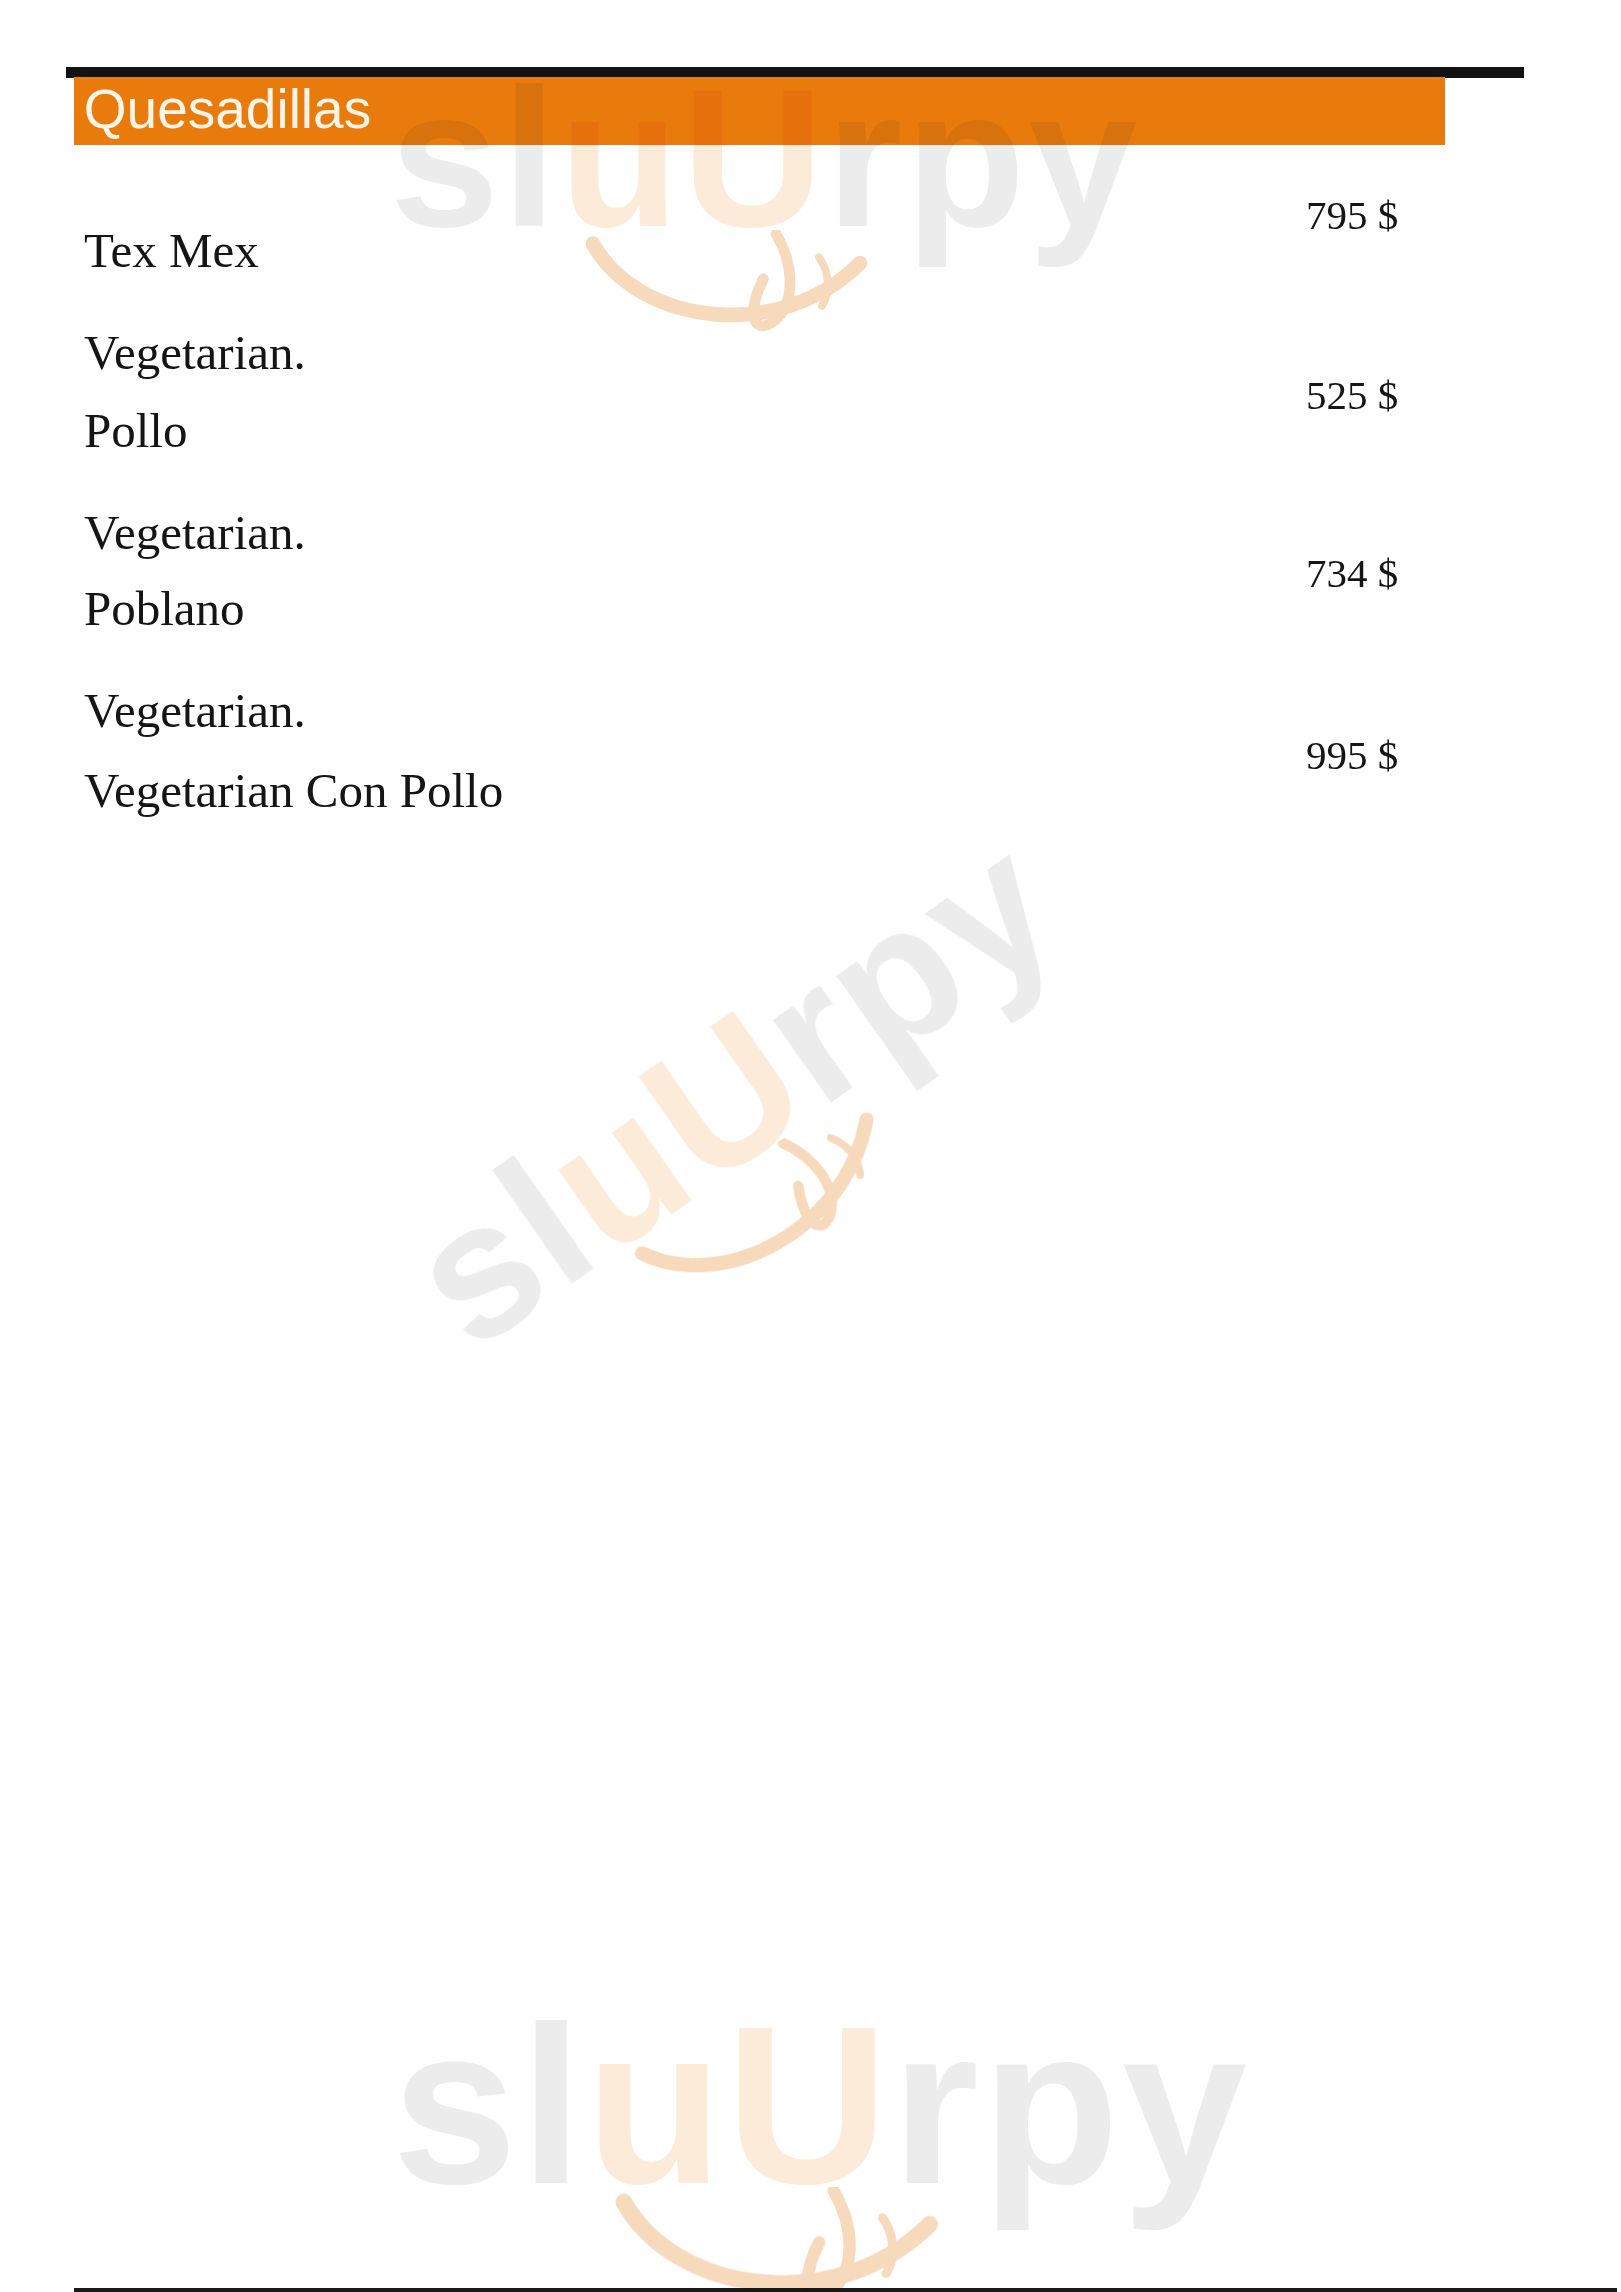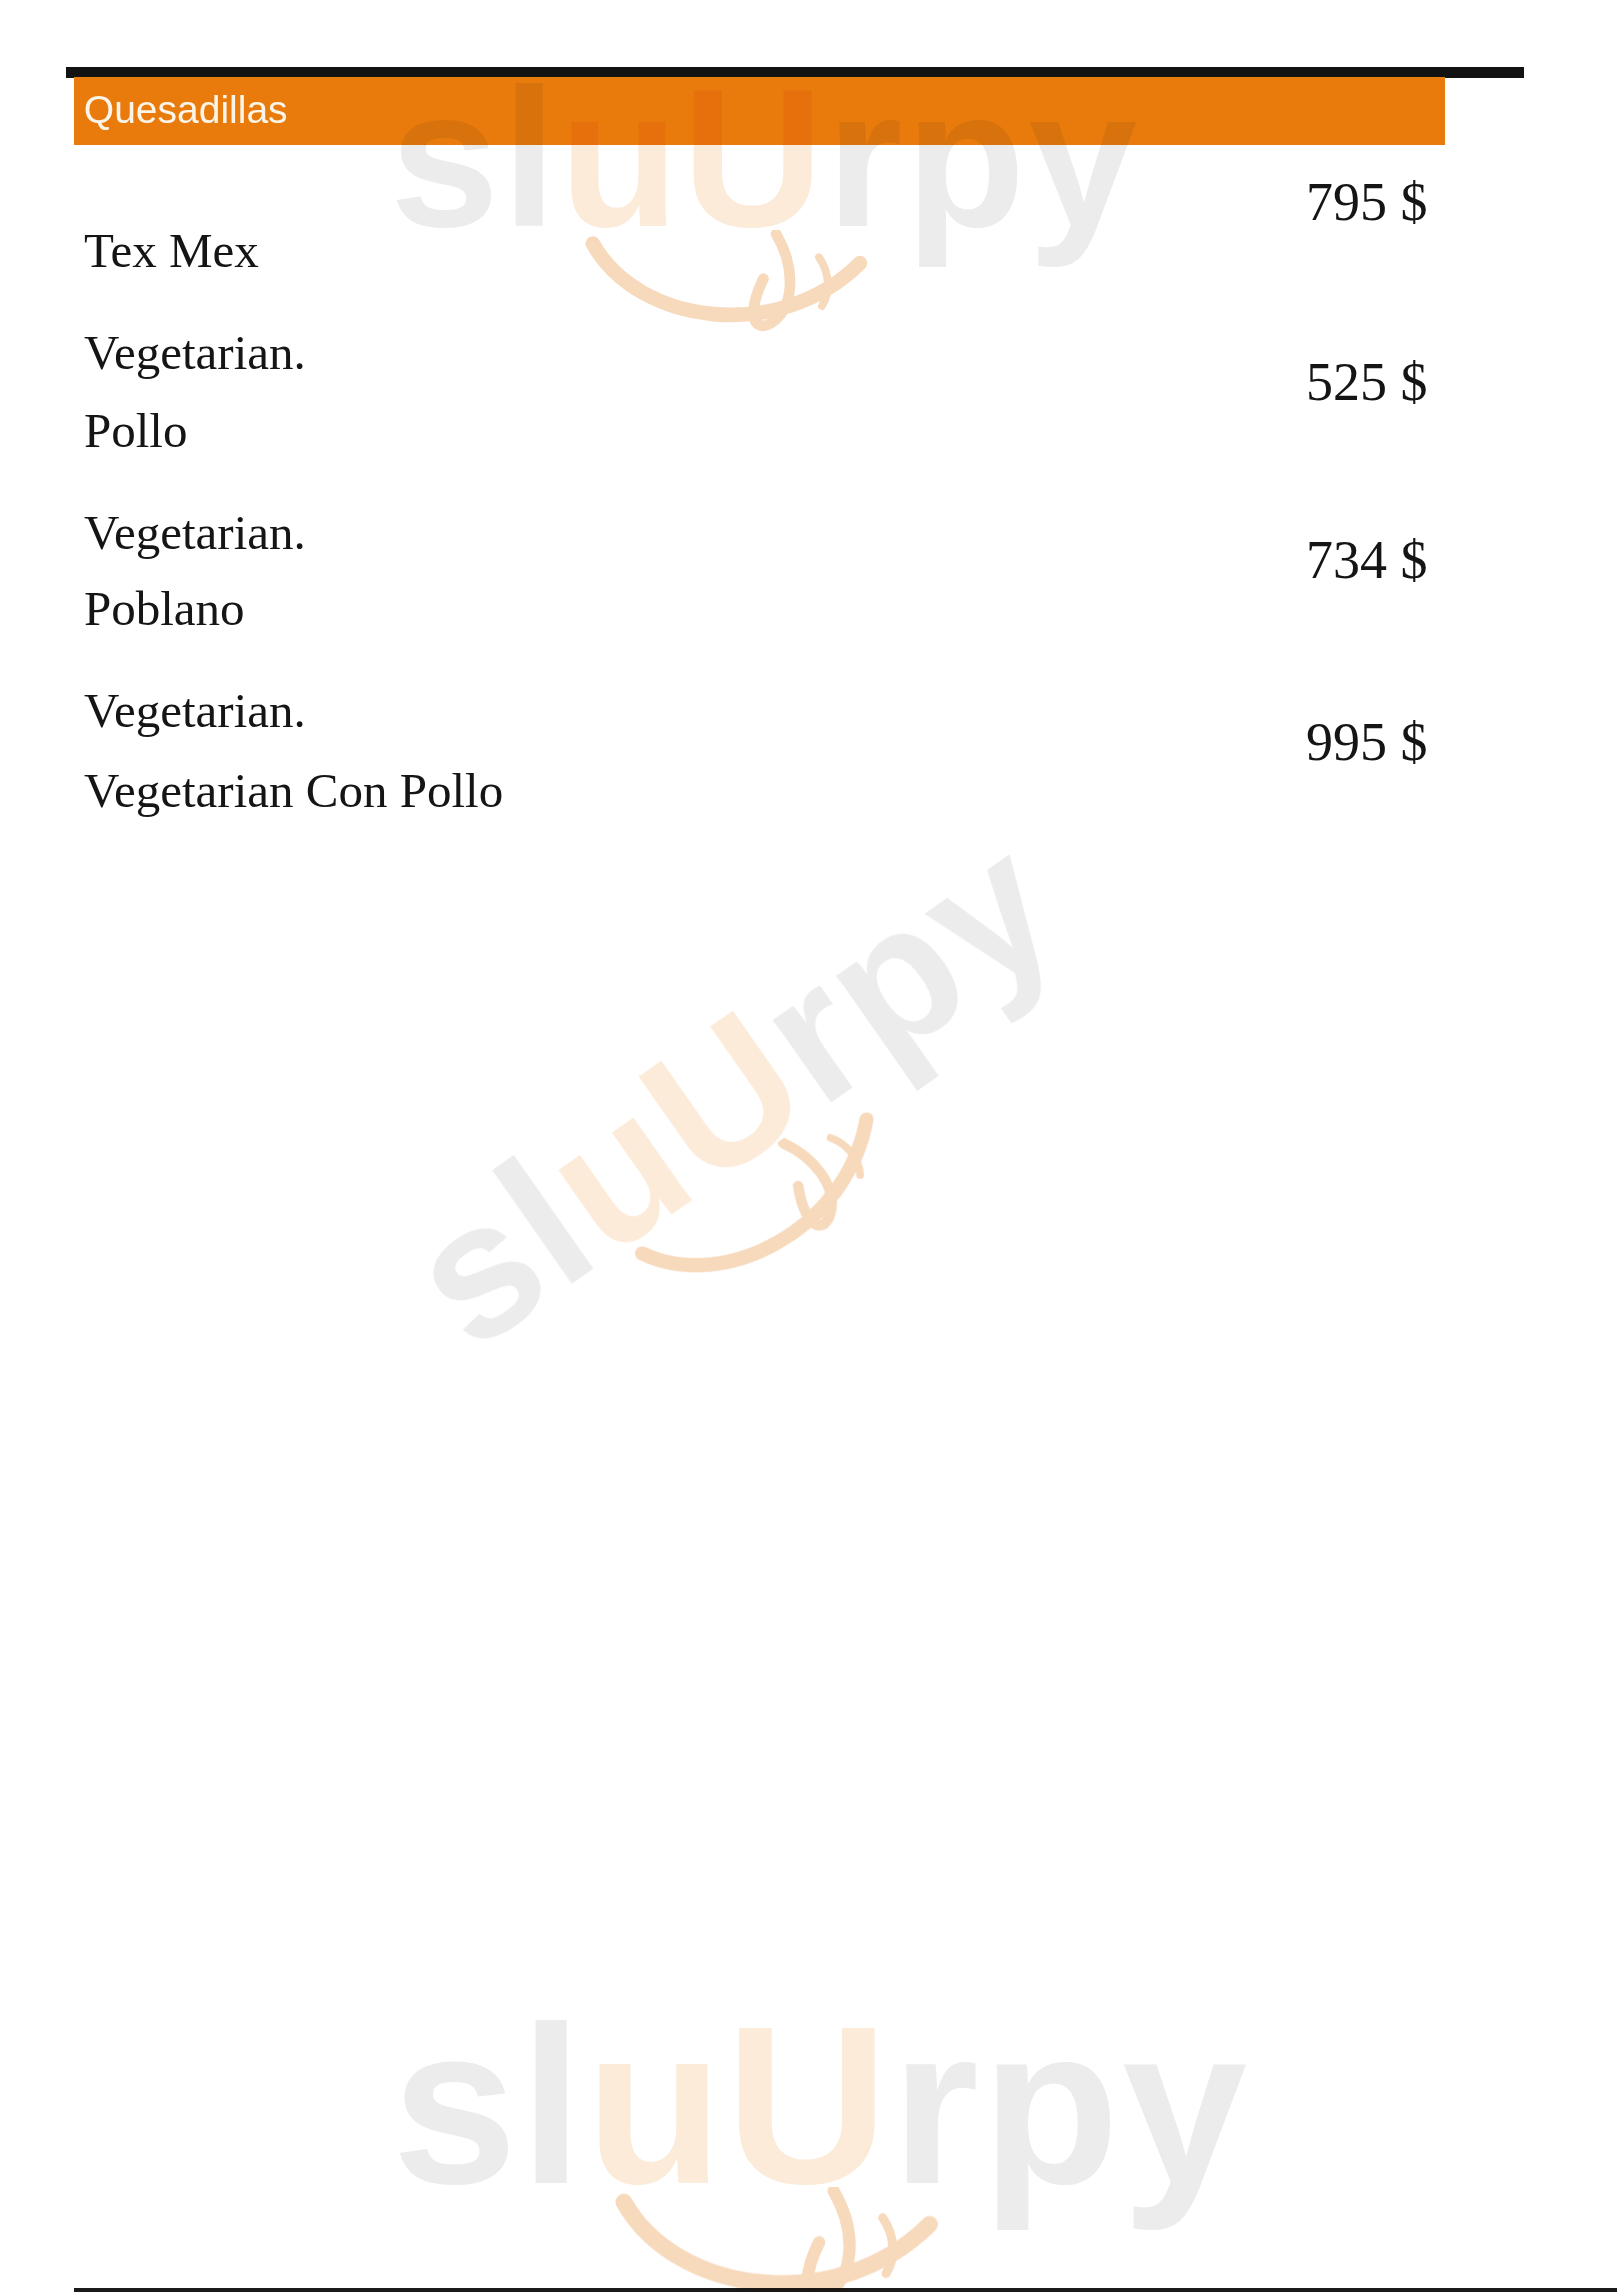--- a/index.html
+++ b/index.html
@@ -23,35 +23,35 @@
   .header-bar {
     position:absolute; left:74px; top:77px;
     width:1371px; height:68px;
     background:var(--accent,#E97B0D);
     z-index:1;
   }
   .header-bar .title {
     position:absolute; left:9.8px; top:0; height:68px;
     line-height:65px;
     font-family:"Liberation Sans", sans-serif;
-    font-size:39px; font-weight:400;
+    font-size:55px; font-weight:400;
     color:var(--header-text,#FAF5E8);
     white-space:nowrap;
   }
 
   
   .menu-row { position:absolute; left:0; top:0; width:1621px; z-index:1; }
   .menu-row .name-block {
     position:absolute; left:84px; top:0;
     font-size:49px; line-height:51px; color:var(--body-text,#151515);
     white-space:pre-line;
   }
   .menu-row .price {
-    position:absolute; left:1306px; top:3px;
-    font-size:54px; line-height:51px; color:var(--body-text,#151515);
+    position:absolute; left:1306px; top:16px;
+    font-size:41px; line-height:51px; color:var(--body-text,#151515);
     white-space:nowrap;
   }
   .row-0 { top:174px; }
   .row-1 { top:354px; }
   .row-2 { top:532px; }
   .row-3 { top:714px; }
 
   
   .wm {
     position:absolute;

